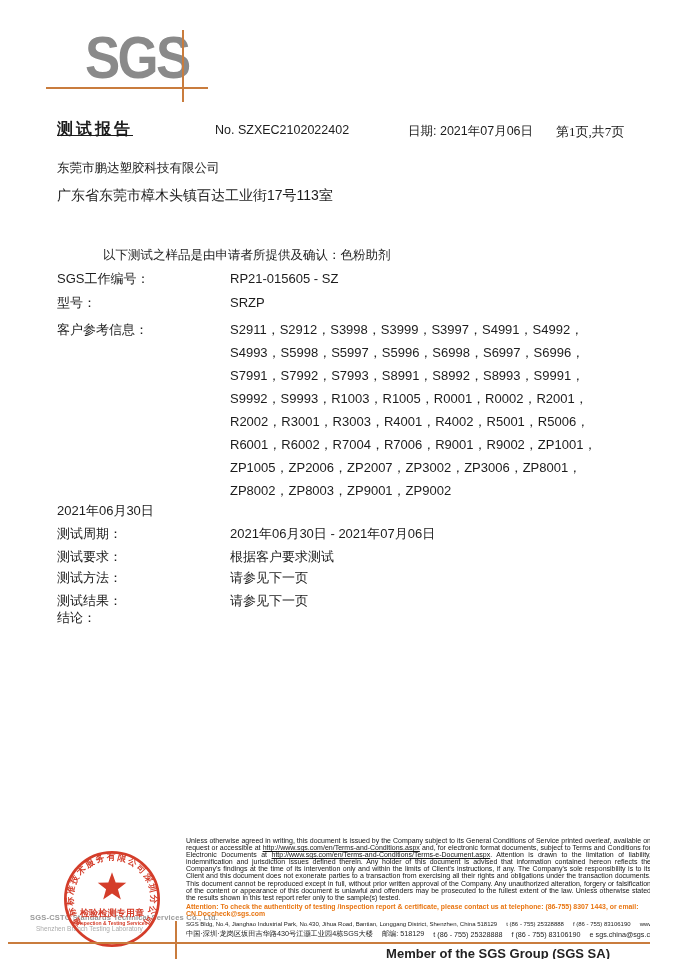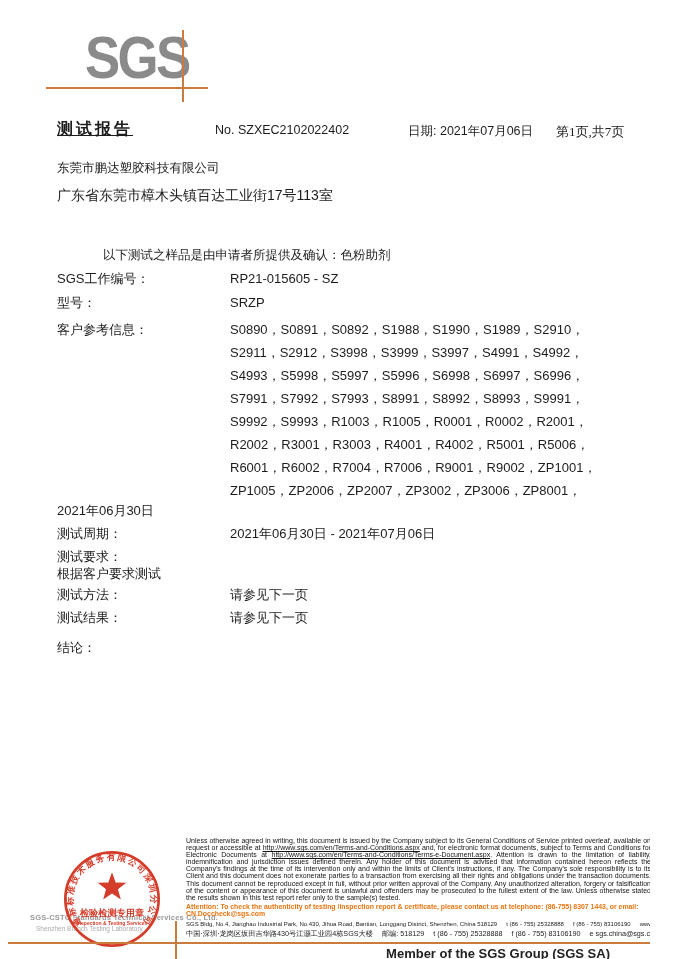--- a/index.html
+++ b/index.html
@@ -25,36 +25,36 @@
   .client-name    { left:57px; top:160px; font-size:12.5px; }
   .client-address { left:57px; top:187px; font-size:14px; }
   .statement      { left:57px; top:247px; font-size:12.5px;margin-left:46px; }
 
   
   .fields { left:57px; top:270px; width:578px; }
   .f-row { display:flex; align-items:flex-start; font-size:13px; line-height:17px; }
   .f-row .lbl { width:173px; flex:none; }
   .mb7  { margin-bottom:7px; }
   .mb6  { margin-bottom:6px; }
-  .mb4  { margin-bottom:4px;flex-direction:column; }
-  .mb13 { margin-bottom:13px; }
+  .mb4  { margin-bottom:4px; }
+  .mb13 { }
   .codes { line-height:23px; }
   .codes-lbl { line-height:23px; }
   .conclusion-val { width:405px; line-height:19px; }
 
   
   .company-gray1 { left:30px; top:913px; font-size:7.5px; font-weight:bold; color:#9a9a9a; letter-spacing:0.2px; }
   .company-gray2 { left:36px; top:925px; font-size:6.5px; color:#ababab; }
   .stamp { left:62px; top:849px; width:100px; height:100px; }
 
   .footer-right { left:186px; top:837px; width:465px; }
   .legal { font-size:7px; line-height:7.1px; text-align:justify; color:#141414; }
   .legal .lnk { text-decoration:underline; }
   .attention { margin-top:2px; font-size:6.9px; line-height:7.4px; color:#e87511; font-weight:bold; }
-  .addr-row { display:flex; gap:9px; white-space:nowrap; align-items:flex-start; }
+  .addr-row { display:flex; gap:9px; white-space:nowrap; align-items:flex-end; }
   .addr1 { margin-top:3px; font-size:6px; }
   .addr2 { margin-top:2px; font-size:7.2px; }
 
   .orange-vrule { left:175px; top:921px; width:2px; height:38px; background:#c97c3d; }
   .orange-hrule { left:8px;  top:942px; width:663px; height:2px; background:#c97c3d; }
   .member { right:40px; top:946px; font-size:13px; color:#222;font-weight:bold; }
 </style>
 </head>
 <body>
 
@@ -79,28 +79,28 @@
       <div class="lbl">SGS工作编号：</div>
       <div class="val">RP21-015605 - SZ</div>
     </div>
     <div class="f-row mb7">
       <div class="lbl">型号：</div>
       <div class="val">SRZP</div>
     </div>
     <div class="f-row">
       <div class="lbl codes-lbl">客户参考信息：</div>
       <div class="val codes">
-        <div>S0890，S0891，S0892，S1988，S1990，S1989，S2910，</div>
         <div>S2911，S2912，S3998，S3999，S3997，S4991，S4992，</div>
         <div>S4993，S5998，S5997，S5996，S6998，S6997，S6996，</div>
         <div>S7991，S7992，S7993，S8991，S8992，S8993，S9991，</div>
         <div>S9992，S9993，R1003，R1005，R0001，R0002，R2001，</div>
         <div>R2002，R3001，R3003，R4001，R4002，R5001，R5006，</div>
         <div>R6001，R6002，R7004，R7006，R9001，R9002，ZP1001，</div>
         <div>ZP1005，ZP2006，ZP2007，ZP3002，ZP3006，ZP8001，</div>
+        <div>ZP8002，ZP8003，ZP9001，ZP9002</div>
       </div>
     </div>
     <div class="f-row mb6">
       <div class="val">2021年06月30日</div>
     </div>
     <div class="f-row mb6">
       <div class="lbl">测试周期：</div>
       <div class="val">2021年06月30日 - 2021年07月06日</div>
     </div>
     <div class="f-row mb4">

